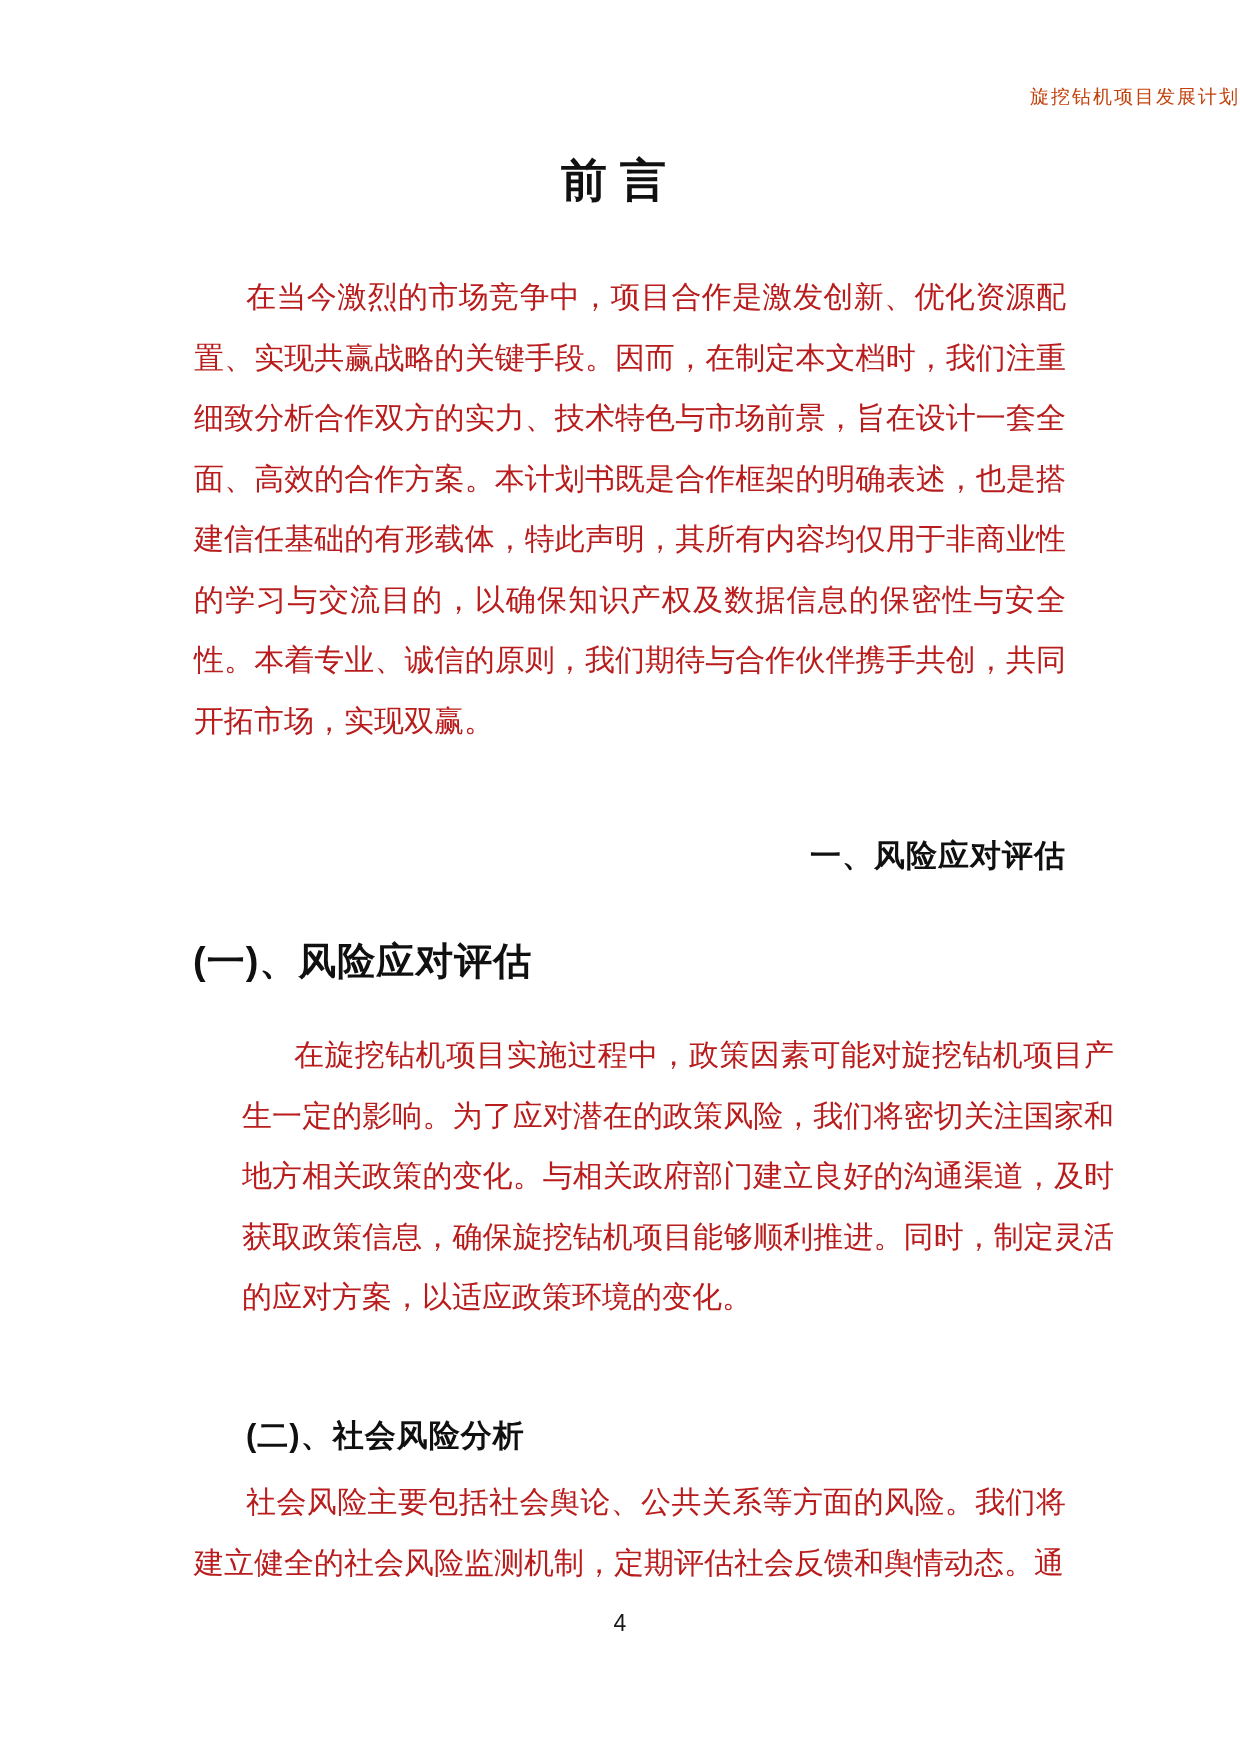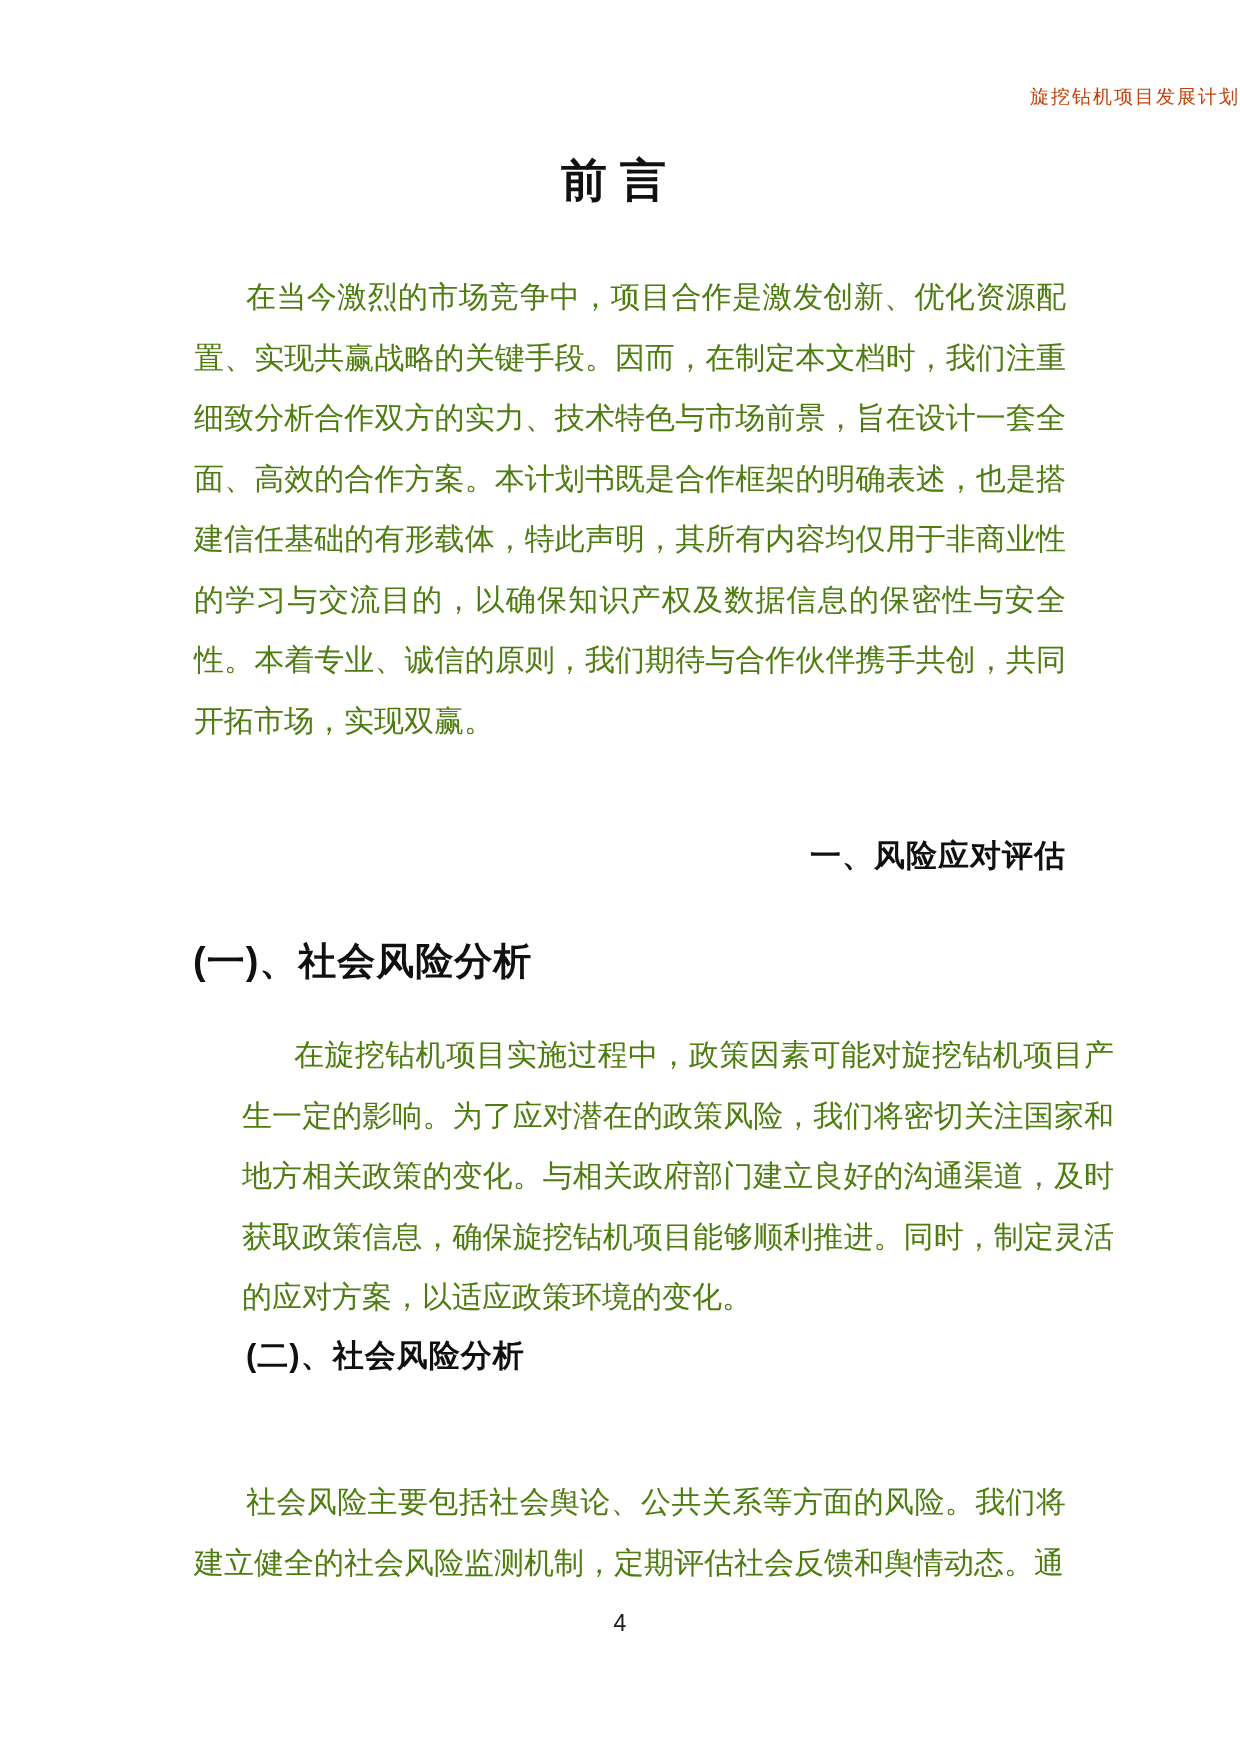--- a/index.html
+++ b/index.html
@@ -40,21 +40,21 @@
     color: #111111;
   }
   .para {
     position: absolute;
     left: 194px;
     width: 872px;
     font-size: 30px;
     line-height: 60.5px;
     text-align: justify;
     text-indent: 52px;
-    color: #4d7c0f;
+    color: #b91c1c;
   }
   .heading-l1 {
     position: absolute;
     left: 194px;
     width: 872px;
     padding-left: 52px;
     box-sizing: border-box;
     font-family: "Liberation Sans", "DejaVu Sans", sans-serif;
     font-weight: 700;
     font-size: 31px;
@@ -90,23 +90,23 @@
 <div class="page">
 
   <div class="doc-header">旋挖钻机项目发展计划</div>
 
   <div class="doc-title">前言</div>
 
   <div class="para" style="top: 267px;">在当今激烈的市场竞争中，项目合作是激发创新、优化资源配置、实现共赢战略的关键手段。因而，在制定本文档时，我们注重细致分析合作双方的实力、技术特色与市场前景，旨在设计一套全面、高效的合作方案。本计划书既是合作框架的明确表述，也是搭建信任基础的有形载体，特此声明，其所有内容均仅用于非商业性的学习与交流目的，以确保知识产权及数据信息的保密性与安全性。本着专业、诚信的原则，我们期待与合作伙伴携手共创，共同开拓市场，实现双赢。</div>
 
   <div class="heading-l1" style="top: 836px; text-align: right;">一、风险应对评估</div>
 
-  <div class="heading-l2" style="top: 936px;">(一)、社会风险分析</div>
+  <div class="heading-l2" style="top: 936px;">(一)、风险应对评估</div>
 
   <div class="para" style="top: 1025px; margin-left: 48px;">在旋挖钻机项目实施过程中，政策因素可能对旋挖钻机项目产生一定的影响。为了应对潜在的政策风险，我们将密切关注国家和地方相关政策的变化。与相关政府部门建立良好的沟通渠道，及时获取政策信息，确保旋挖钻机项目能够顺利推进。同时，制定灵活的应对方案，以适应政策环境的变化。</div>
 
-  <div class="heading-l1" style="top: 1336px;">(二)、社会风险分析</div>
+  <div class="heading-l1" style="top: 1416px;">(二)、社会风险分析</div>
 
   <div class="para" style="top: 1472px;">社会风险主要包括社会舆论、公共关系等方面的风险。我们将建立健全的社会风险监测机制，定期评估社会反馈和舆情动态。通</div>
 
   <div class="page-number">4</div>
 
 </div>
 
 </body></html>

